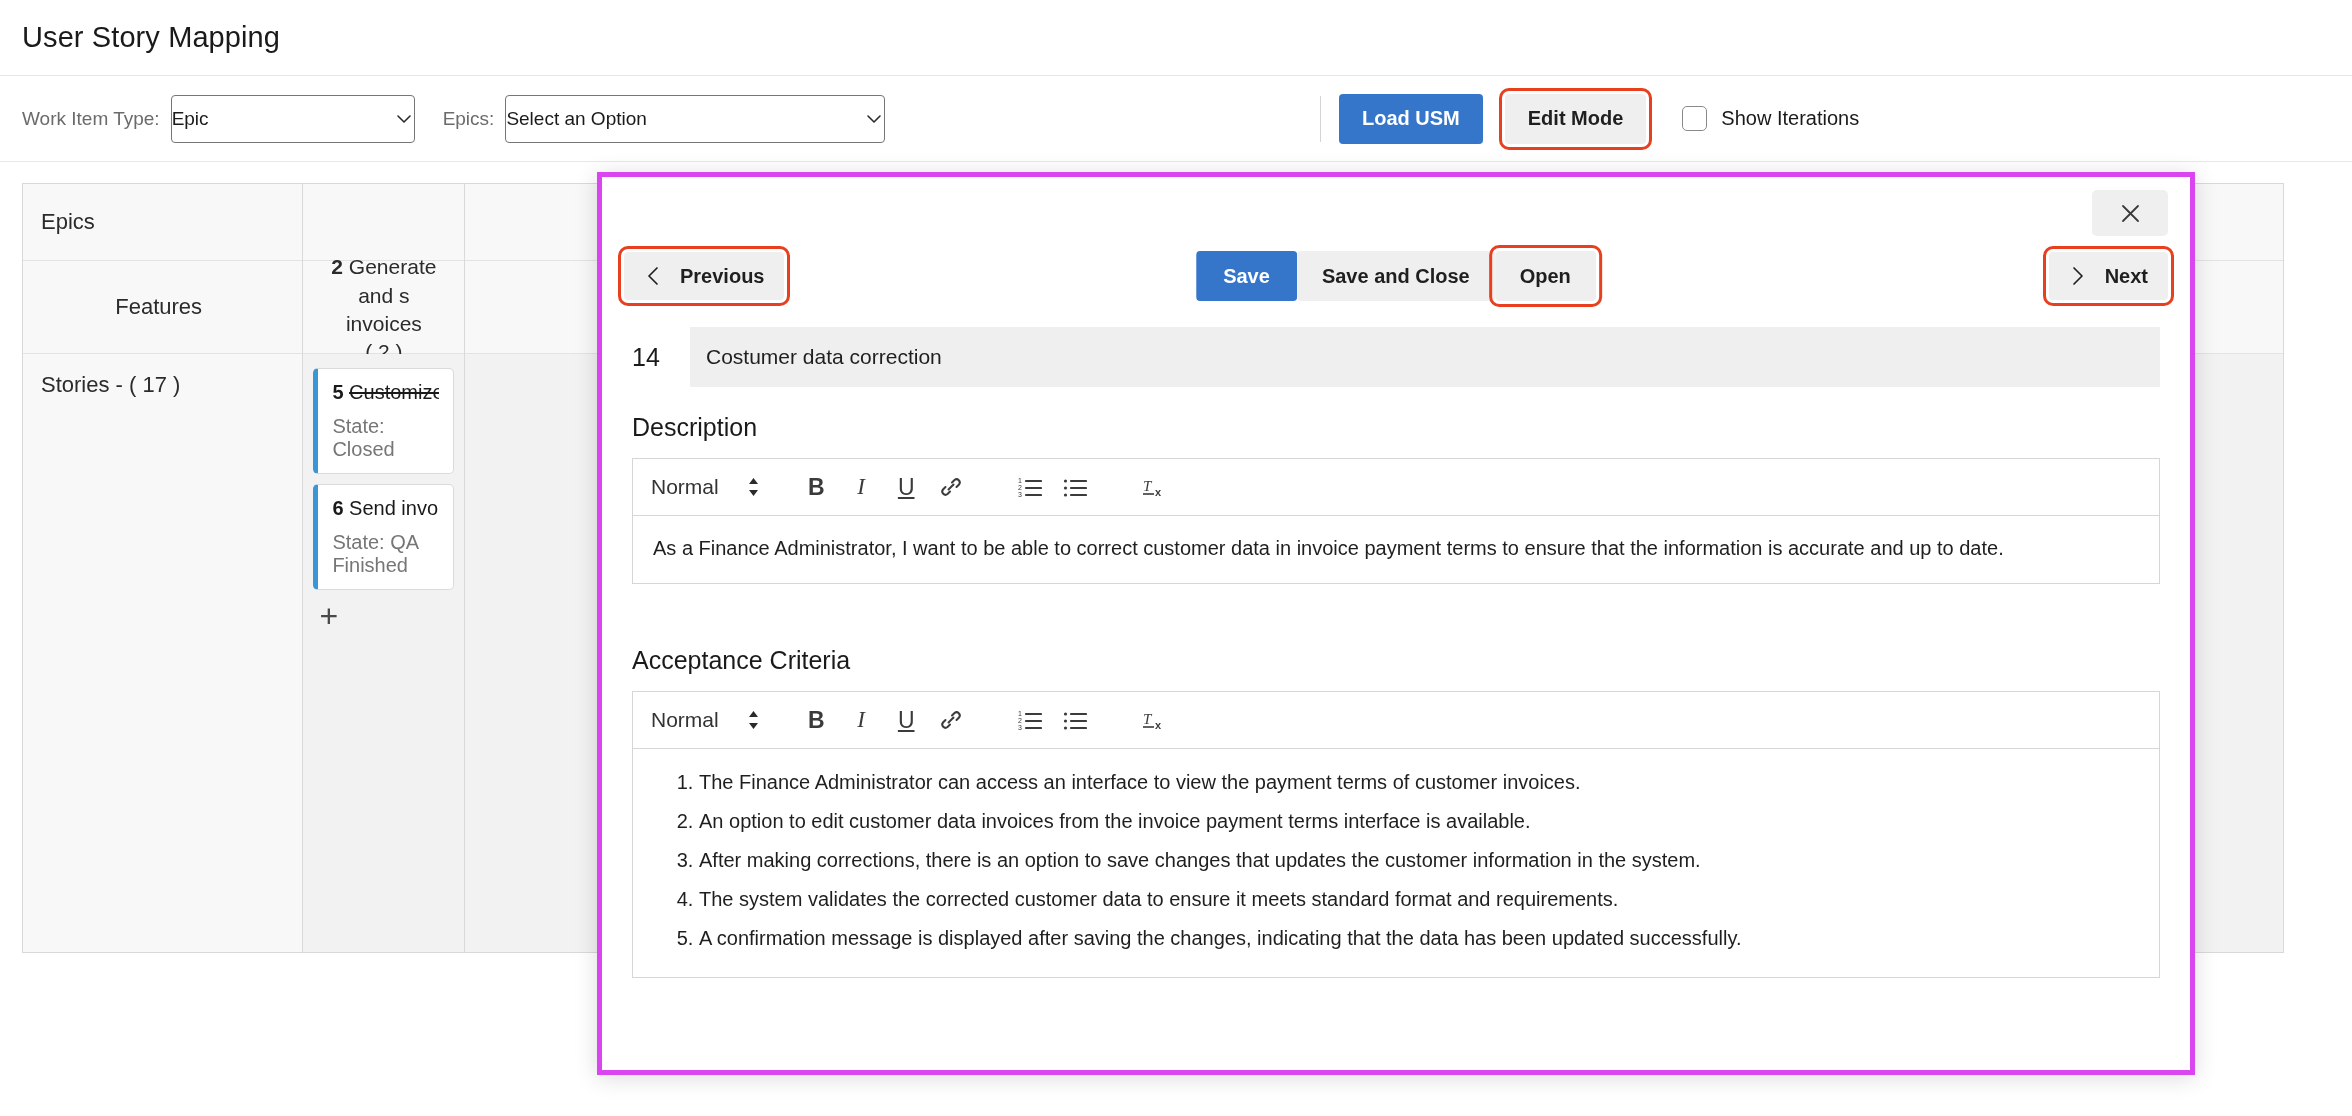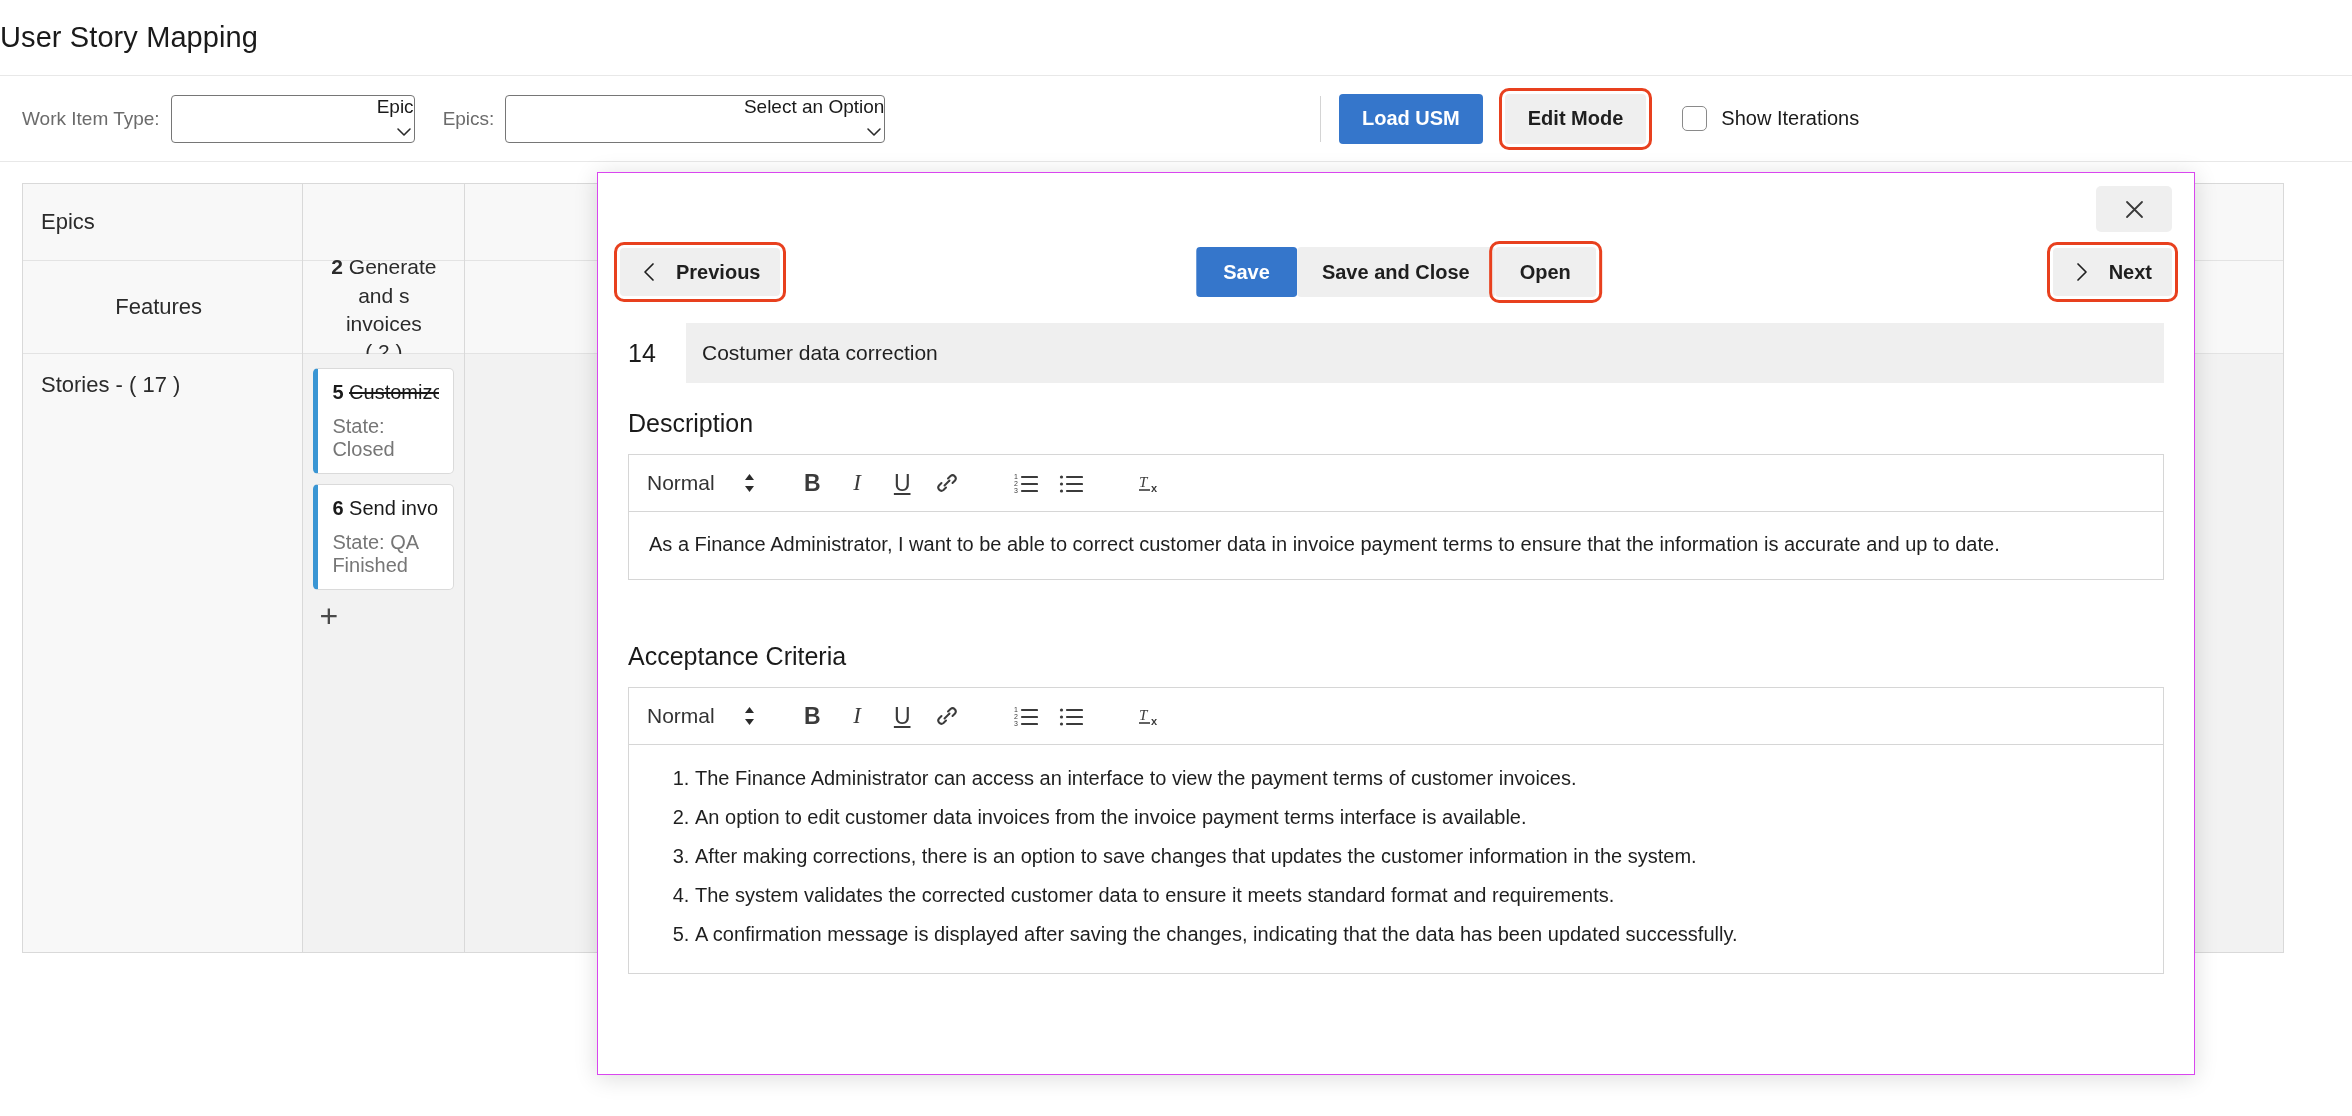--- a/index.html
+++ b/index.html
@@ -10,20 +10,21 @@
     background: #ffffff;
     font-family: "Liberation Sans", sans-serif;
     -webkit-font-smoothing: antialiased;
   }
 
   
   .app-header {
     height: 76px;
     display: flex;
     align-items: center;
+    padding-left: 22px;
     border-bottom: 1px solid #e8e8e8;
     background: #fff;
   }
   .app-title {
     font-size: 29px;
     color: #1a1a1a;
     font-weight: 400;
     letter-spacing: 0.1px;
   }
 
@@ -42,27 +43,26 @@
     color: #6b6b6b;
     margin-right: 11px;
     white-space: nowrap;
   }
   .tb-select {
     height: 48px;
     border: 1px solid #767676;
     border-radius: 4px;
     background: #fff;
     display: flex;
-    align-items: flex-end;
+    align-items: center;
     padding: 0 0;
     font-size: 19px;
     color: #1a1a1a;
     position: relative;
     cursor: pointer;
-    flex-direction: column;
   }
   .tb-select .sel-val { flex: 1; white-space: nowrap; }
   .tb-select.w-wit { width: 244px; margin-right: 28px; }
   .tb-select.w-epics { width: 380px; }
   .chev {
     width: 20px; height: 20px;
     margin-left: 12px;
     flex-shrink: 0;
     display: block;
   }
@@ -234,21 +234,21 @@
     width: 100%;
     height: 88px;
   }
   .modal {
     position: absolute;
     left: 597px;
     top: 172px;
     width: 1598px;
     height: 903px;
     background: #fff;
-    border: 1px solid #d946ef;
+    border: 5px solid #d946ef;
     box-shadow: 0 3px 22px rgba(0,0,0,0.14);
     overflow: hidden;
   }
   .modal-topbar {
     height: 62px;
     display: flex;
     justify-content: flex-end;
     align-items: center;
     padding: 10px 22px 0 0;
   }

